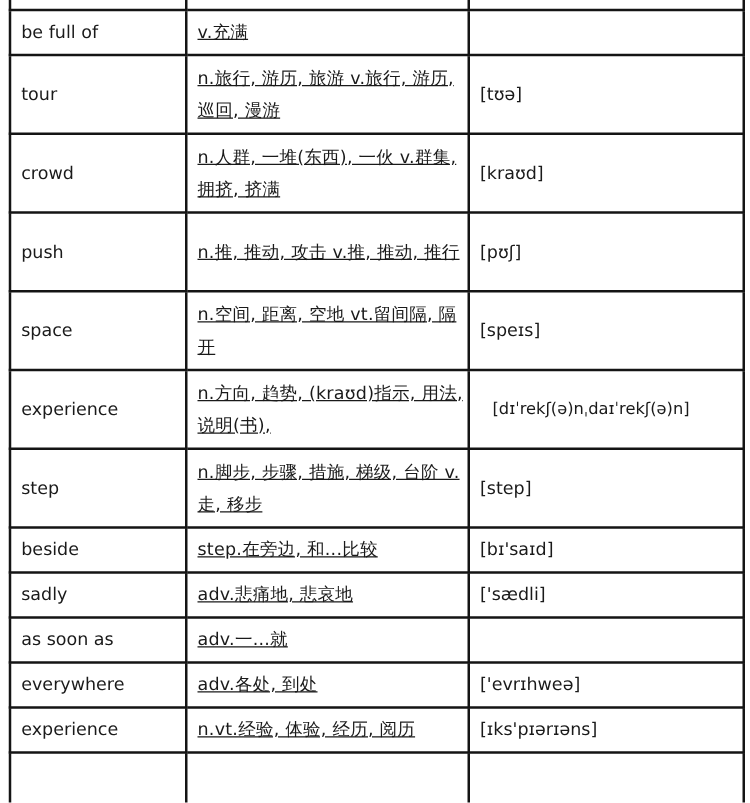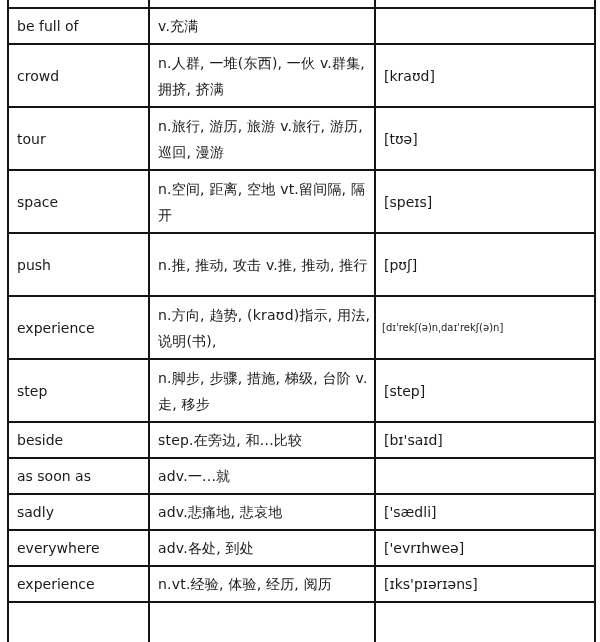--- a/index.html
+++ b/index.html
@@ -36,20 +36,21 @@
     }
     .vocab-table col.c-word { width: 141px; }
     .vocab-table col.c-def { width: 226px; }
     .vocab-table col.c-phon { width: 220px; }
     .vocab-table tr.row-partial td { height: 35px; }
     .vocab-table tr.row-single td { height: 34px; }
     .vocab-table tr.row-double td { height: 61px; }
     .vocab-table tr.row-cut td { height: 40px; }
     .cell-def {
       letter-spacing: 0.2px;
+      text-decoration: underline;
     }
     .cell-phon {
       font-family: "DejaVu Sans", "Liberation Sans", sans-serif;
       white-space: nowrap !important;
     }
   </style>
 </head>
 <body>
 
 <table class="vocab-table">
@@ -63,63 +64,63 @@
       <td></td>
       <td></td>
       <td></td>
     </tr>
     <tr class="row-single">
       <td>be full of</td>
       <td class="cell-def">v.充满</td>
       <td class="cell-phon"></td>
     </tr>
     <tr class="row-double">
+      <td>tour</td>
+      <td class="cell-def">n.旅行, 游历, 旅游 v.旅行, 游历, 巡回, 漫游</td>
+      <td class="cell-phon">[tʊə]</td>
+    </tr>
+    <tr class="row-double">
       <td>crowd</td>
       <td class="cell-def">n.人群, 一堆(东西), 一伙 v.群集, 拥挤, 挤满</td>
       <td class="cell-phon">[kraʊd]</td>
     </tr>
     <tr class="row-double">
-      <td>tour</td>
-      <td class="cell-def">n.旅行, 游历, 旅游 v.旅行, 游历, 巡回, 漫游</td>
-      <td class="cell-phon">[tʊə]</td>
+      <td>push</td>
+      <td class="cell-def">n.推, 推动, 攻击 v.推, 推动, 推行</td>
+      <td class="cell-phon">[pʊʃ]</td>
     </tr>
     <tr class="row-double">
       <td>space</td>
       <td class="cell-def">n.空间, 距离, 空地 vt.留间隔, 隔开</td>
       <td class="cell-phon">[speɪs]</td>
     </tr>
     <tr class="row-double">
-      <td>push</td>
-      <td class="cell-def">n.推, 推动, 攻击 v.推, 推动, 推行</td>
-      <td class="cell-phon">[pʊʃ]</td>
-    </tr>
-    <tr class="row-double">
       <td>experience</td>
       <td class="cell-def">n.方向, 趋势, (kraʊd)指示, 用法, 说明(书),</td>
-      <td class="cell-phon" style="font-size:10px;padding-left:6px;">[dɪˈrekʃ(ə)nˌdaɪˈrekʃ(ə)n]</td>
+      <td class="cell-phon" style="font-size:13px;padding-left:18px;">[dɪˈrekʃ(ə)nˌdaɪˈrekʃ(ə)n]</td>
     </tr>
     <tr class="row-double">
       <td>step</td>
       <td class="cell-def">n.脚步, 步骤, 措施, 梯级, 台阶 v.走, 移步</td>
       <td class="cell-phon">[step]</td>
     </tr>
     <tr class="row-single">
       <td>beside</td>
       <td class="cell-def">step.在旁边, 和...比较</td>
       <td class="cell-phon">[bɪ'saɪd]</td>
     </tr>
     <tr class="row-single">
+      <td>sadly</td>
+      <td class="cell-def">adv.悲痛地, 悲哀地</td>
+      <td class="cell-phon">['sædli]</td>
+    </tr>
+    <tr class="row-single">
       <td>as soon as</td>
       <td class="cell-def">adv.一...就</td>
       <td class="cell-phon"></td>
-    </tr>
-    <tr class="row-single">
-      <td>sadly</td>
-      <td class="cell-def">adv.悲痛地, 悲哀地</td>
-      <td class="cell-phon">['sædli]</td>
     </tr>
     <tr class="row-single">
       <td>everywhere</td>
       <td class="cell-def">adv.各处, 到处</td>
       <td class="cell-phon">['evrɪhweə]</td>
     </tr>
     <tr class="row-single">
       <td>experience</td>
       <td class="cell-def">n.vt.经验, 体验, 经历, 阅历</td>
       <td class="cell-phon">[ɪks'pɪərɪəns]</td>

